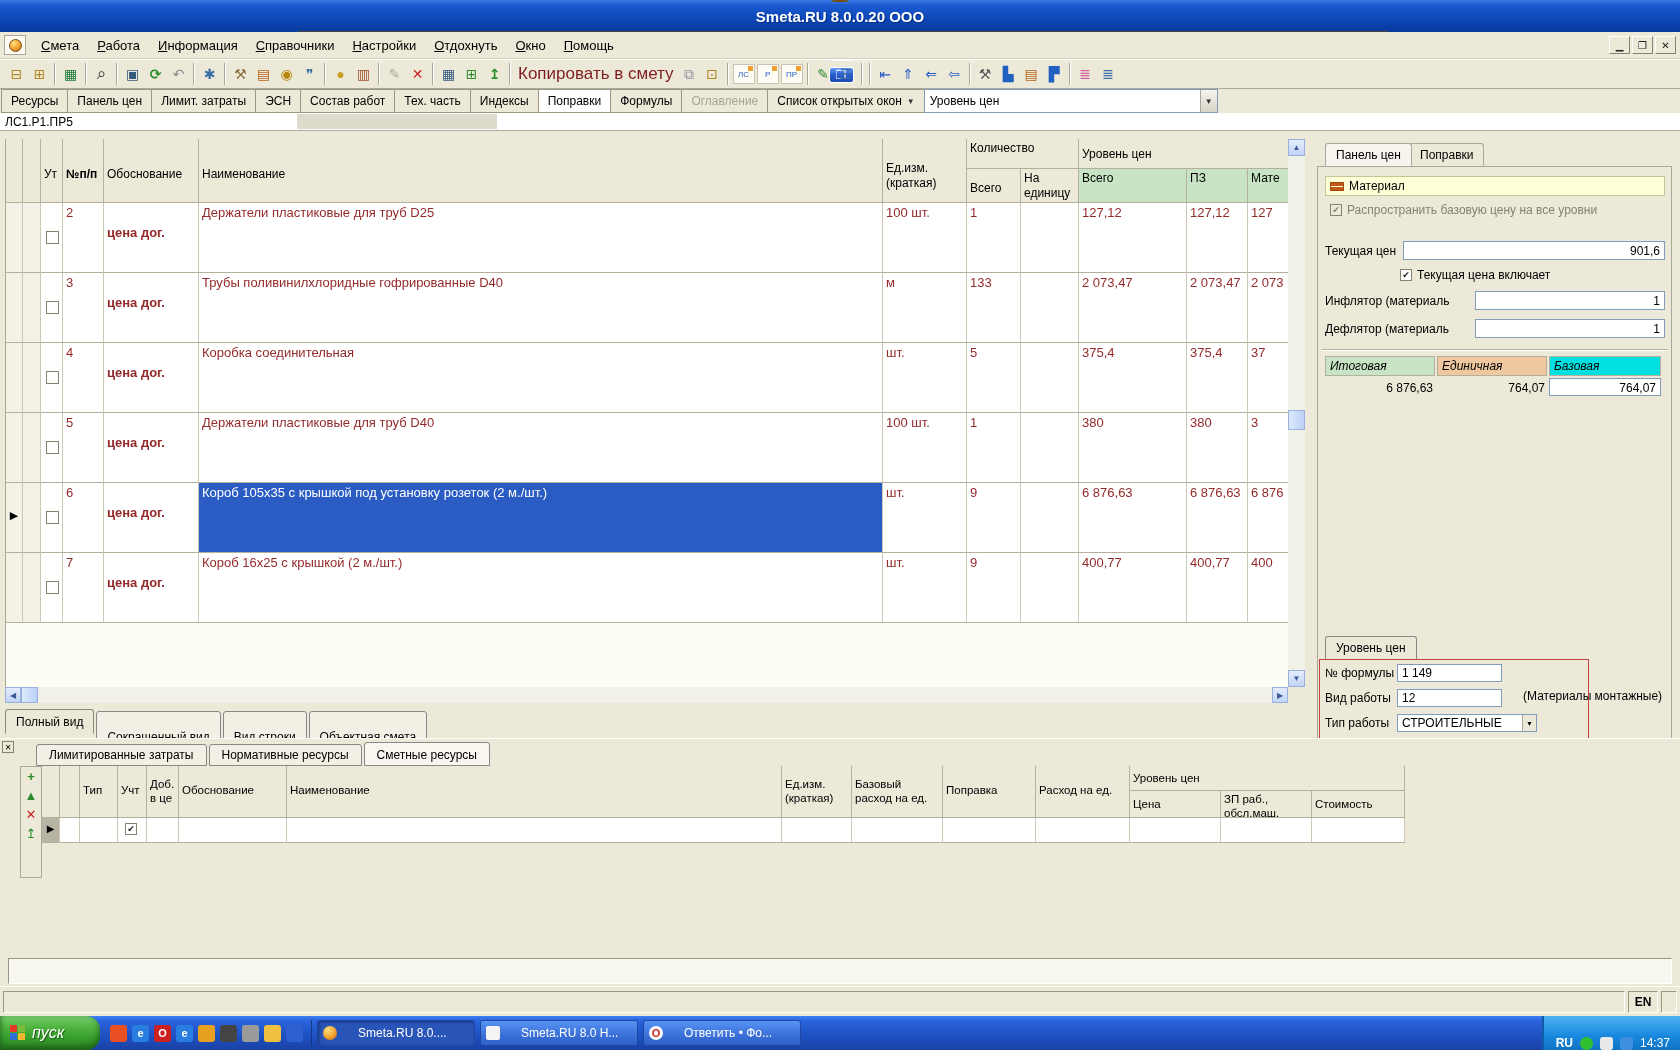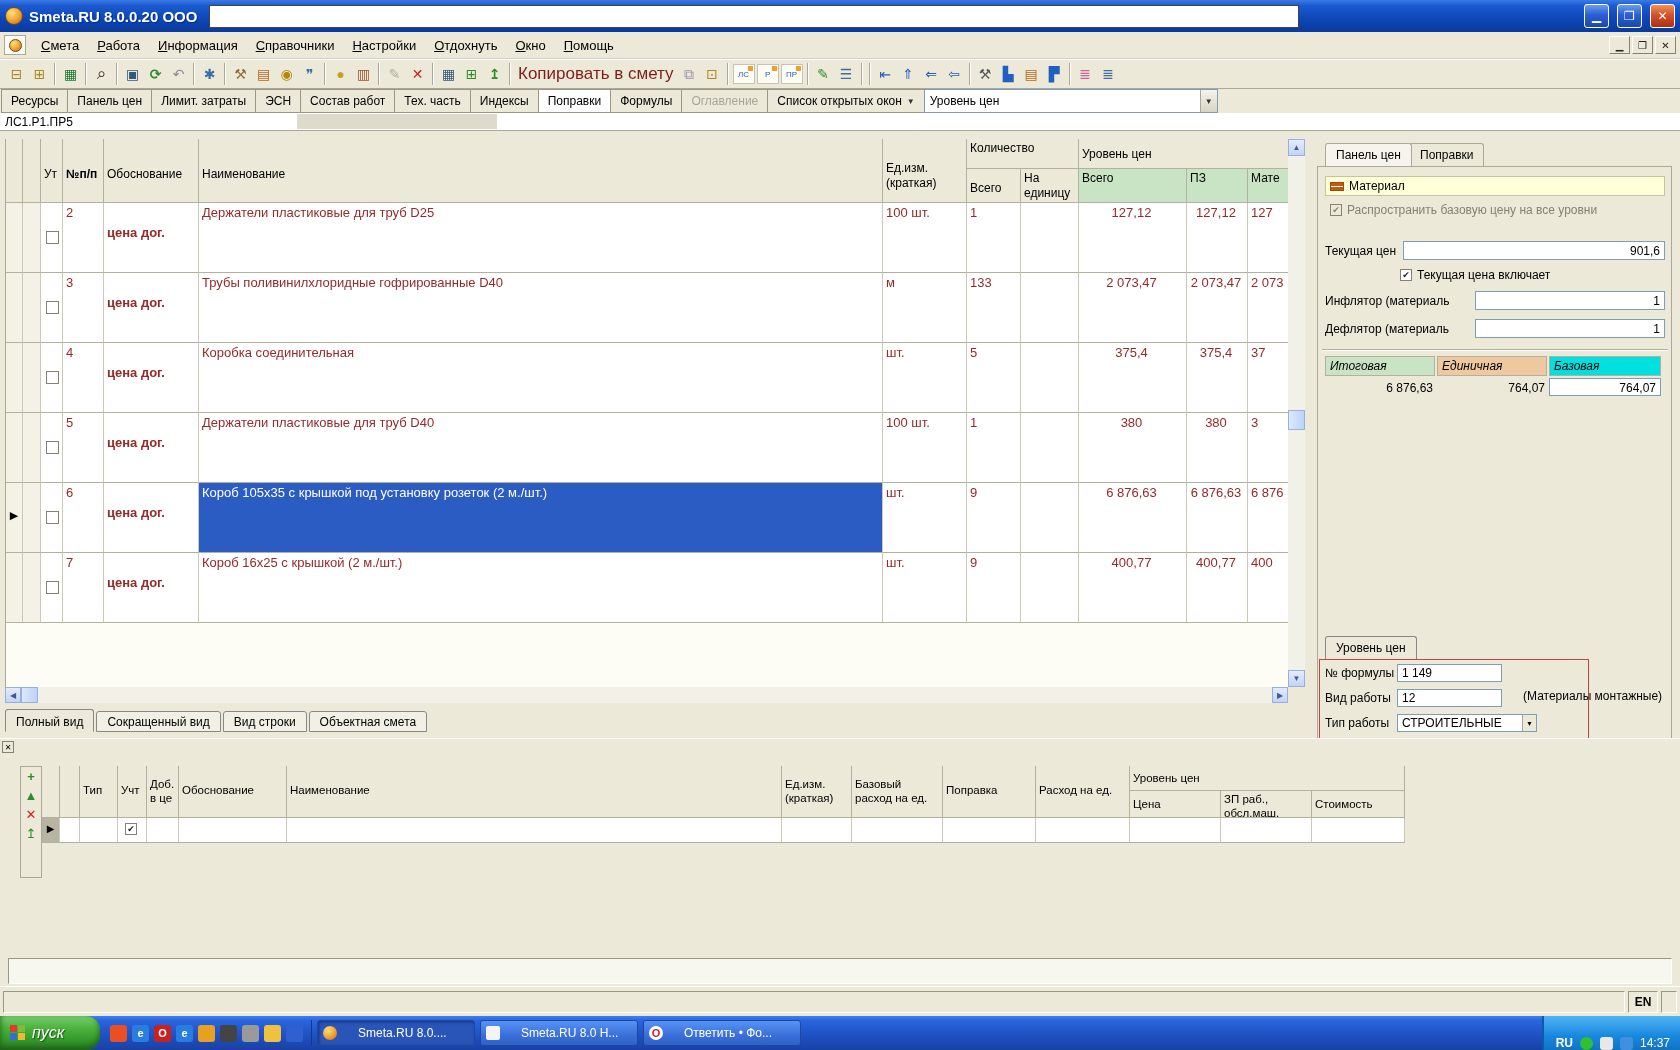--- a/index.html
+++ b/index.html
@@ -3,21 +3,21 @@
 <meta charset="utf-8">
 <style>
   * { margin:0; padding:0; box-sizing:border-box; }
   html,body { width:1680px; height:1050px; overflow:hidden;
     font-family:"Liberation Sans","DejaVu Sans",sans-serif; background:#ece9d8; }
   .abs { position:absolute; }
 
   
   #titlebar { left:0; top:0; width:1680px; height:32px;
     background:linear-gradient(180deg,#3a7ae6 0%,#1a5ad0 18%,#0d46b6 60%,#0a3a9c 100%);
-    display:flex; align-items:center; padding:0 5px; gap:6px; }
+    display:flex; align-items:center; padding:0 5px; gap:6px;flex-direction:column; }
   .appball { width:18px; height:18px; border-radius:50%;
     background:radial-gradient(circle at 35% 30%,#ffe17a,#f0a030 55%,#c86010); border:1px solid #7a4a10; }
   #titlebar .ttl { color:#fff; font-weight:bold; font-size:15px; text-shadow:1px 1px 1px #012f86; white-space:nowrap; }
   .title-edit { height:23px; width:1090px; background:#fff; border:1px solid #444; margin-left:6px; }
   .wbtn { width:25px; height:24px; margin-left:2px; border:1px solid #fff; border-radius:3px;
     color:#fff; font-size:12px; display:flex; align-items:center; justify-content:center;
     background:linear-gradient(180deg,#6a9cf2,#2b5fd2 45%,#1b47ae); }
   .wbtn.close { background:linear-gradient(180deg,#f0925e,#d6512a 45%,#aa3012); }
 
   
@@ -99,36 +99,36 @@
   .ghead { grid-template-rows:30px 34px; }
   .h { border-right:1px solid #b4b09e; border-bottom:1px solid #b4b09e; background:#ece9d8;
     font-size:12px; padding:2px 3px; white-space:pre-line; line-height:1.25; overflow:hidden; }
   .h.hg { background:#c9e3c5; }
   .h.bold { font-weight:bold; }
   .grow { grid-auto-rows:70px; }
   .c { border-right:1px solid #ccc8b8; border-bottom:1px solid #b4b09e; background:#fff;
     font-size:13px; color:#942a2a; padding:2px 3px; overflow:hidden; line-height:1.2; }
   .c.gutter { background:#f4f2e6; }
   .c.just { font-weight:bold; padding-top:22px; }
-  .c.r { text-align:center; padding-right:5px; }
+  .c.r { text-align:left; padding-right:5px; }
   .c.sel { background:#2b5cc4; color:#fff; }
   .cb { display:inline-block; width:13px; height:13px; background:#fff; border:1px solid #848270;
     margin:26px 0 0 2px; font-size:10px; line-height:12px; text-align:center; color:#222; }
   .rowmark { font-size:11px; color:#000; padding-top:26px; text-align:center; }
 
   
   .sb { background:#f2f1e8; }
   .sbtn { background:linear-gradient(180deg,#e4ecfc,#c2d4f6); border:1px solid #98b0dc; color:#3d5a96;
     display:flex; align-items:center; justify-content:center; font-size:8px; }
   .sthumb { background:linear-gradient(90deg,#dce8fc,#bcd2f8); border:1px solid #98b0dc; }
 
   
   #viewtabs { left:5px; top:709px; height:23px; display:flex; }
   .vt { border:1px solid #888; border-radius:3px 3px 0 0; background:#f2f0e4; font-size:12px;
-    padding:3px 10px; margin-right:2px; margin-top:2px; white-space:nowrap; }
+    padding:18px 10px; margin-right:2px; margin-top:2px; white-space:nowrap; }
   .vt.active { background:#ece9d8; margin-top:0; padding-top:5px; border-bottom:1px solid #ece9d8; }
 
   
   #rpanel { left:1317px; top:139px; width:355px; height:603px; }
   .ptab { position:absolute; border:1px solid #aca899; border-bottom:none; border-radius:3px 3px 0 0;
     background:#ece9d8; font-size:12px; padding:4px 10px; top:4px; }
   #rbody { position:absolute; left:0; top:27px; width:355px; height:576px;
     border:1px solid #aca899; background:#ece9d8;padding-left:41px; }
   .matbar { position:absolute; left:7px; top:9px; width:340px; height:20px; background:#ffffd8;
     border:1px solid #c8c49a; display:flex; align-items:center; padding-left:4px; gap:5px; font-size:12px; }
@@ -497,20 +497,25 @@
           <span style="font-size:7px;background:#ece9d8;border-left:1px solid #aca899;height:16px;width:14px;display:flex;align-items:center;justify-content:center">▼</span>
         </span>
       </div>
     </div>
     <div class="abs" style="left:205px;top:522px;width:160px;font-size:12px;white-space:nowrap">(Материалы монтажные)</div>
   </div>
 </div>
 
 <div id="lower" class="abs">
   <span class="xclose">✕</span>
+  <div id="ltabs">
+    <span class="lt">Лимитированные затраты</span>
+    <span class="lt">Нормативные ресурсы</span>
+    <span class="lt active">Сметные ресурсы</span>
+  </div>
   <div id="lstrip">
     <span class="si" style="color:#2c8c2c;font-weight:bold">+</span>
     <span class="si" style="color:#2c8c2c">▲</span>
     <span class="si" style="color:#cc2222">✕</span>
     <span class="si" style="color:#2c8c2c">↥</span>
   </div>
   <div id="ltable">
     <div class="lcols lhead">
       <div class="lh" style="grid-column:1;grid-row:1/3"></div>
       <div class="lh" style="grid-column:2;grid-row:1/3"></div>

